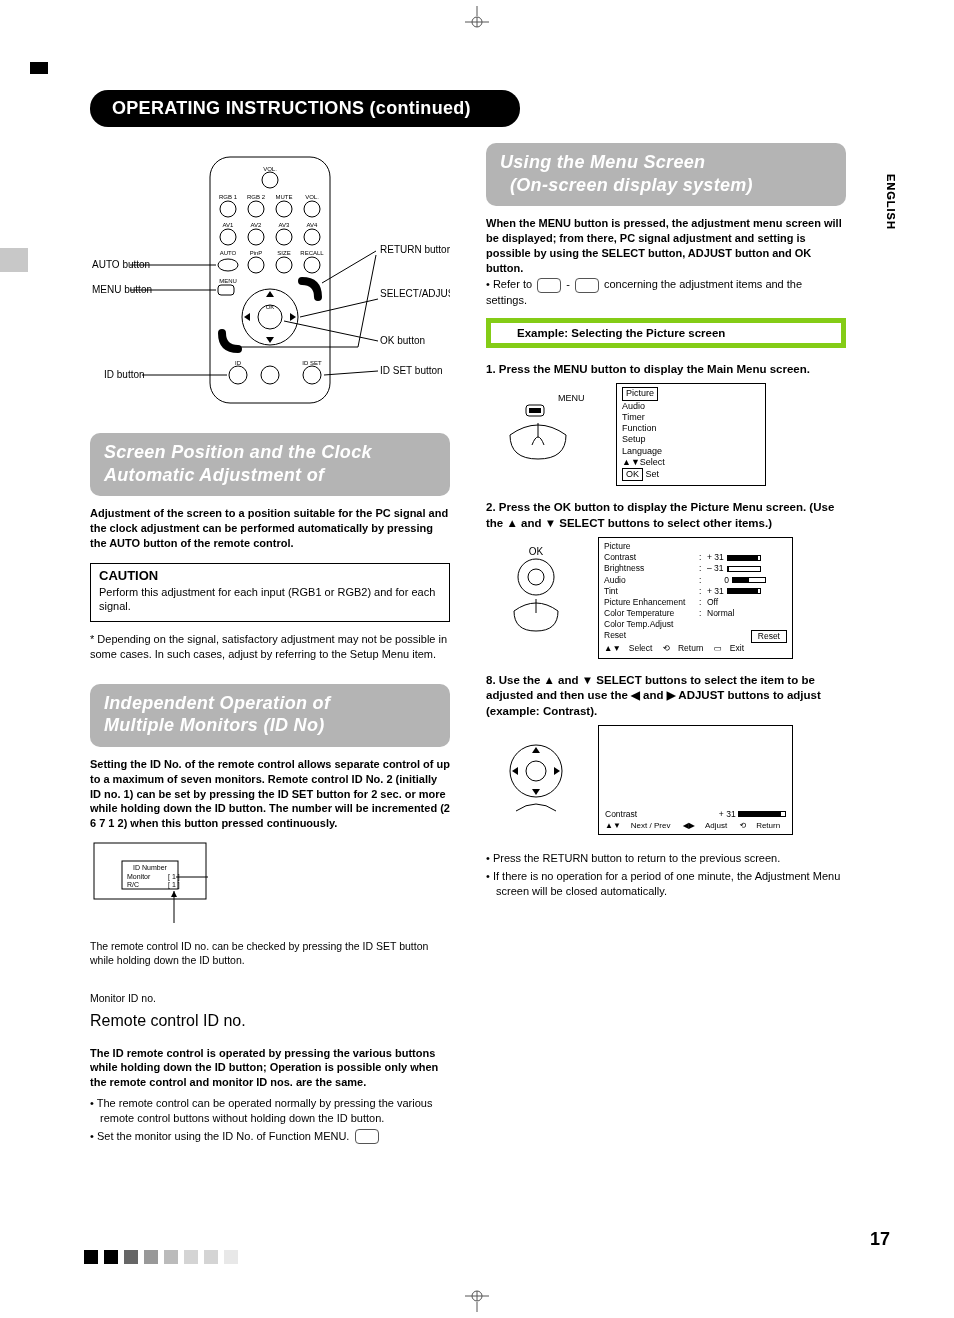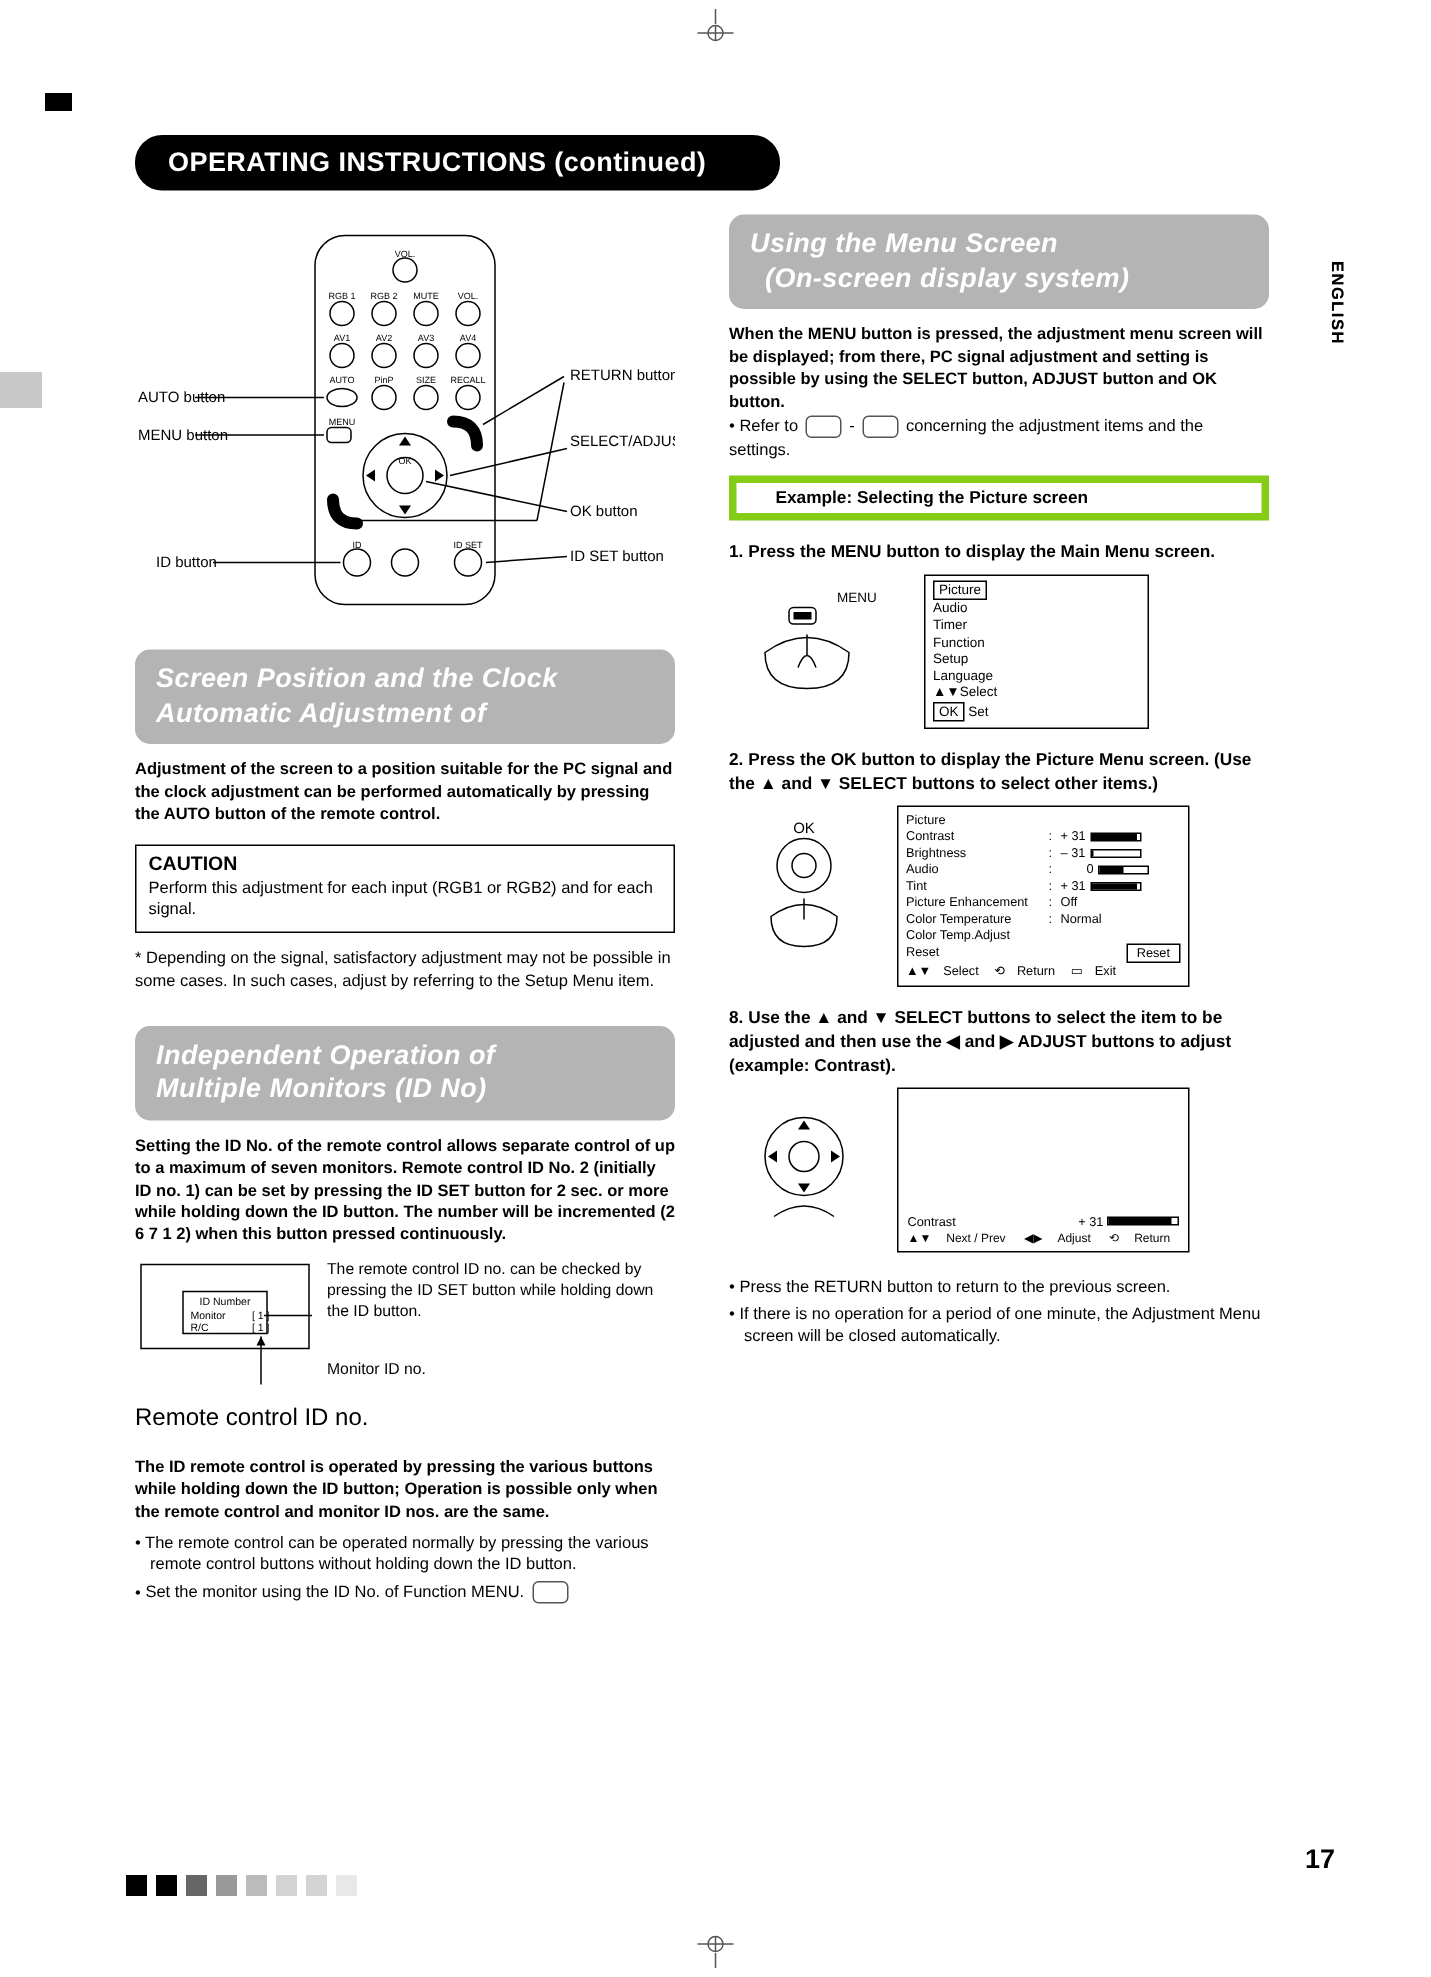--- a/index.html
+++ b/index.html
@@ -44,21 +44,21 @@
   }
   .bold { font-weight: 700; }
   .para { font-size: 11px; line-height: 1.35; margin-top: 10px; }
   .caution {
     border: 1px solid #000; margin-top: 12px; padding: 4px 8px 8px;
   }
   .caution h4 { font-size: 13px; font-weight: 800; margin-bottom: 2px; }
   .caution p { font-size: 11px; line-height: 1.3; }
   .note { font-size: 11px; line-height: 1.35; margin-top: 10px; }
   .remote-diagram { margin: 6px auto 14px; display:block; }
-  .id-diagram-wrap { display:flex; gap:8px; align-items:flex-start; margin-top:8px;}
+  .id-diagram-wrap { display:flex; gap:8px; align-items:flex-start; margin-top:8px;flex-direction:column;}
   .id-text { font-size:10.5px; line-height:1.35; flex:1; }
   .id-caption { font-size:16px; margin-top:6px;}
   .bullet-list { margin-top:6px; }
   .bullet-list li { list-style: none; font-size:11px; line-height:1.35; padding-left:10px; text-indent:-10px; margin-bottom:3px;}
   .bullet-list li::before{ content:"• "; }
   .example-box {
     border:5px solid #84cc16; padding:4px 26px; margin-top:10px; font-weight:700; font-size:11.5px;
   }
   .step { font-size:11.5px; font-weight:700; line-height:1.35; margin-top:14px;}
   .menu-osd {

